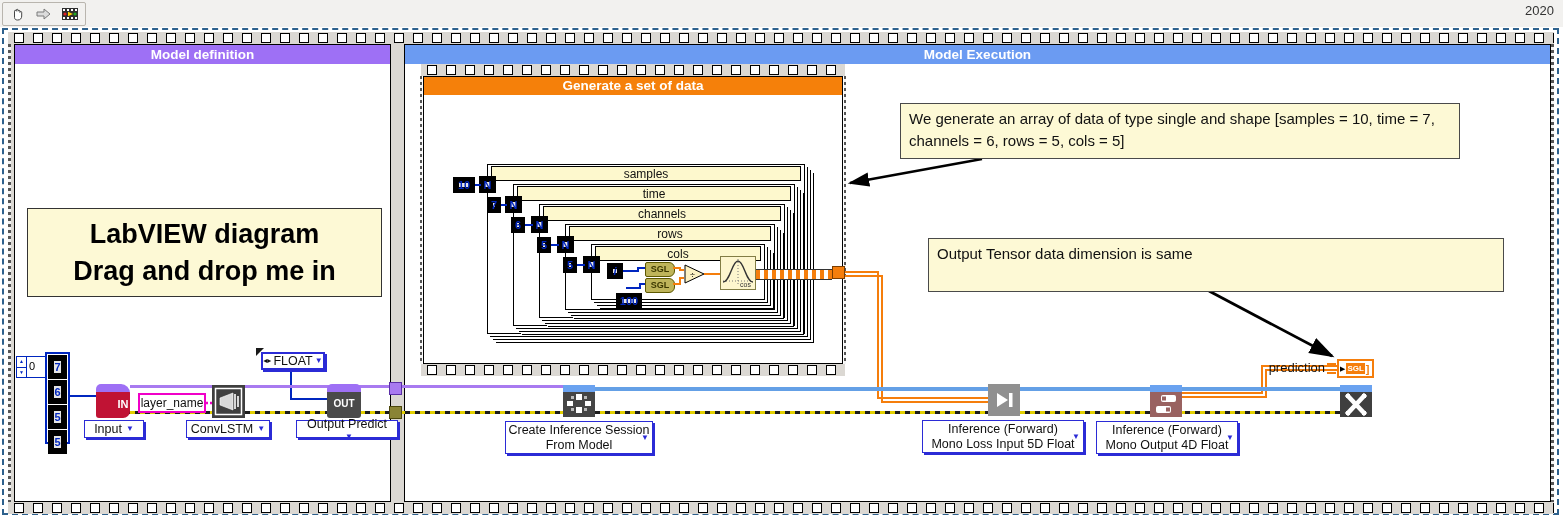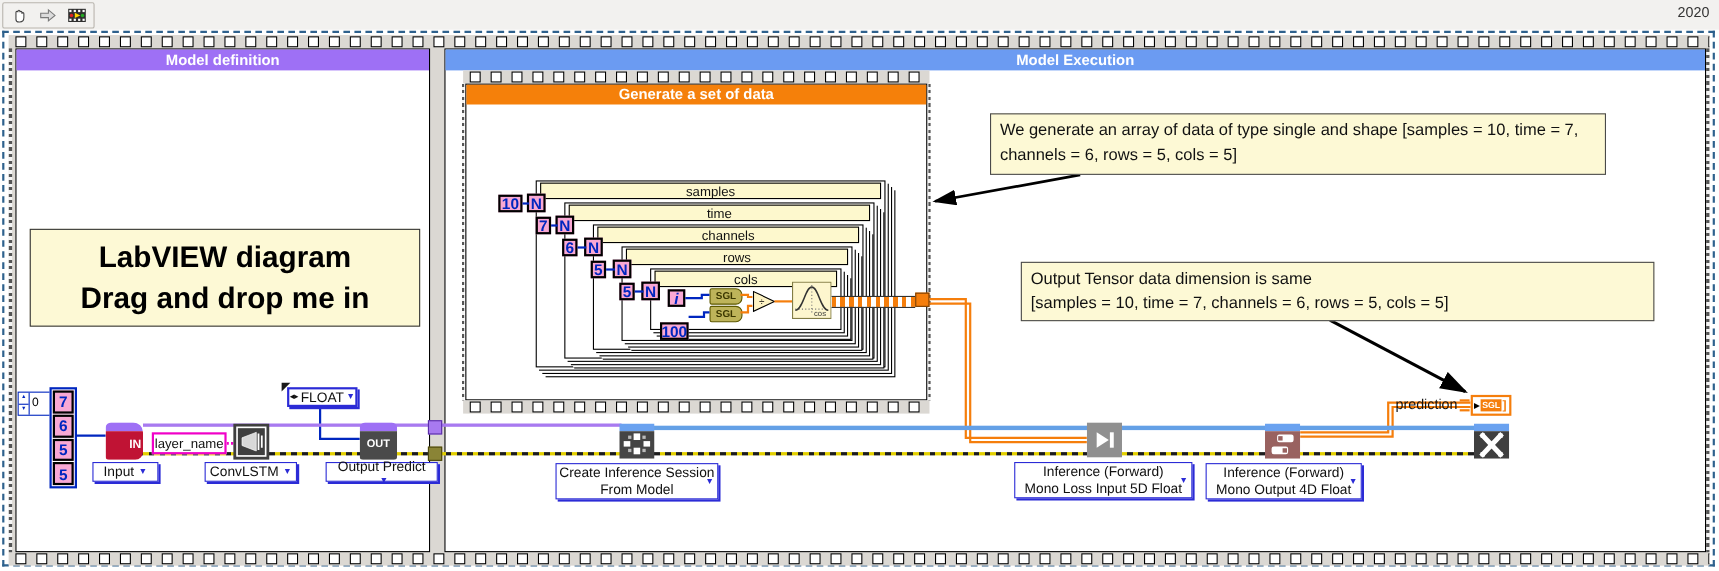--- a/index.html
+++ b/index.html
@@ -28,21 +28,21 @@
   
   .note{background:#fdf9d5;border:1px solid #4a4a4a;box-sizing:border-box;font-size:15px;line-height:1.45;
         padding:4px 8px;color:#111;}
   .dragnote{background:#fdf9d5;border:1px solid #333;box-sizing:border-box;display:flex;flex-direction:column;
             align-items:center;justify-content:center;font-size:27px;font-weight:bold;line-height:1.35;color:#000;}
   
   .loop{border:1px solid #000;background:#fff;box-sizing:border-box;
         box-shadow:2px 2px 0 0 #fff,3px 3px 0 0 #000,5px 5px 0 0 #fff,6px 6px 0 0 #000,8px 8px 0 0 #fff,9px 9px 0 0 #000;}
   .loop-label{position:absolute;left:3px;right:3px;top:1px;height:15px;background:#fdf8cd;border:1px solid #000;
               font-size:12px;text-align:center;line-height:15px;box-sizing:border-box;}
-  .nbox{border:2px solid #000000;background:#f9a8d4;color:#0026bf;font-weight:bold;font-size:14px;
+  .nbox{border:6px solid #000000;background:#e5e5e5;color:#0026bf;font-weight:bold;font-size:11px;
         text-align:center;box-sizing:border-box;display:flex;align-items:center;justify-content:center;}
   
   .lbl{background:#fff;border:1px solid #2b2bd6;box-shadow:2px 2px 0 0 #2b2bd6;box-sizing:border-box;
        font-size:12.5px;color:#101010;text-align:center;display:flex;flex-direction:column;
        align-items:center;justify-content:center;line-height:1.2;}
   .dd{color:#2b2bd6;font-size:8px;}
   .dd-inline{margin-left:4px;}
   .dd-abs{position:absolute;right:3px;top:11px;}
   
   .icon-node{box-sizing:border-box;overflow:hidden;}
@@ -356,21 +356,21 @@
 <div class="abs nbox" style="left:487px;top:197px;width:14px;height:16px;z-index:7;">7</div>
 <div class="abs nbox" style="left:505px;top:196px;width:17px;height:17px;z-index:7;">N</div>
 <div class="abs nbox" style="left:511px;top:217px;width:14px;height:16px;z-index:7;">6</div>
 <div class="abs nbox" style="left:531px;top:216px;width:17px;height:17px;z-index:7;">N</div>
 <div class="abs nbox" style="left:537px;top:237px;width:14px;height:16px;z-index:7;">5</div>
 <div class="abs nbox" style="left:557px;top:236px;width:17px;height:17px;z-index:7;">N</div>
 <div class="abs nbox" style="left:563px;top:257px;width:14px;height:16px;z-index:7;">5</div>
 <div class="abs nbox" style="left:583px;top:256px;width:17px;height:17px;z-index:7;">N</div>
 
 <div class="abs nbox" style="left:607px;top:263px;width:16px;height:16px;z-index:7;font-style:italic;">i</div>
-<div class="abs nbox" style="left:600px;top:280px;width:26px;height:16px;z-index:7;margin-top:13px;">100</div>
+<div class="abs nbox" style="left:616px;top:280px;width:26px;height:16px;z-index:7;margin-top:13px;">100</div>
 <div class="abs" style="left:645px;top:262px;width:28px;height:13px;z-index:7;background:#beb45a;border:1px solid #5d5800;border-radius:2px 6px 6px 2px;color:#3c3800;font-size:9px;font-weight:bold;text-align:center;line-height:12px;">SGL</div>
 <div class="abs" style="left:645px;top:278px;width:28px;height:13px;z-index:7;background:#beb45a;border:1px solid #5d5800;border-radius:2px 6px 6px 2px;color:#3c3800;font-size:9px;font-weight:bold;text-align:center;line-height:12px;">SGL</div>
 <div class="abs" style="left:684px;top:264px;width:22px;height:20px;z-index:7;">
   <svg width="22" height="20" viewBox="0 0 22 20">
       <polygon points="1,1 1,19 20,10" fill="#fdf3c4" stroke="#000" stroke-width="1"></polygon>
       <text x="6" y="13.5" font-size="9" font-family="Liberation Sans">÷</text>
     </svg>
 </div>
 <div class="abs" style="left:720px;top:256px;width:36px;height:34px;z-index:7;">
   <svg width="36" height="34" viewBox="0 0 36 34">
@@ -380,21 +380,20 @@
     <path d="M3,26 C10,26 12,5 18,5 C24,5 26,26 33,26" fill="none" stroke="#333" stroke-width="1.4"></path>
     <text x="20" y="31" font-size="7" font-family="Liberation Sans" fill="#333">cos</text>
   </svg>
 </div>
 <div class="abs stripe-orange" style="left:756px;top:269px;width:76px;height:9px;z-index:7;"></div>
 <div class="tunnel" style="left:832px;top:266px;width:13px;height:13px;background:#f57e0c;border:1px solid #7a3d00;z-index:8;"></div>
 
 <div class="abs note" style="left:900px;top:103px;width:560px;height:56px;z-index:12;">We generate an array of data of type single and shape [samples = 10, time = 7, channels = 6, rows = 5, cols = 5]</div>
 <div class="abs note" style="left:928px;top:238px;width:576px;height:54px;z-index:12;">
   <div>Output Tensor data dimension is same</div>
-  <div>[samples = 10, time = 7, channels = 6, rows = 5, cols = 5]</div>
 </div>
 
 <svg class="abs" style="left:0;top:0;width:1563px;height:519px;z-index:10;pointer-events:none;">
   <defs>
     <marker id="ah" markerWidth="10" markerHeight="8" refX="8" refY="3" orient="auto">
         <path d="M0,0 L9,3 L0,6 z" fill="#000"></path>
       </marker>
   </defs>
 
   <path d="M67,396 H96" stroke="#0026bf" stroke-width="2" fill="none"></path>

